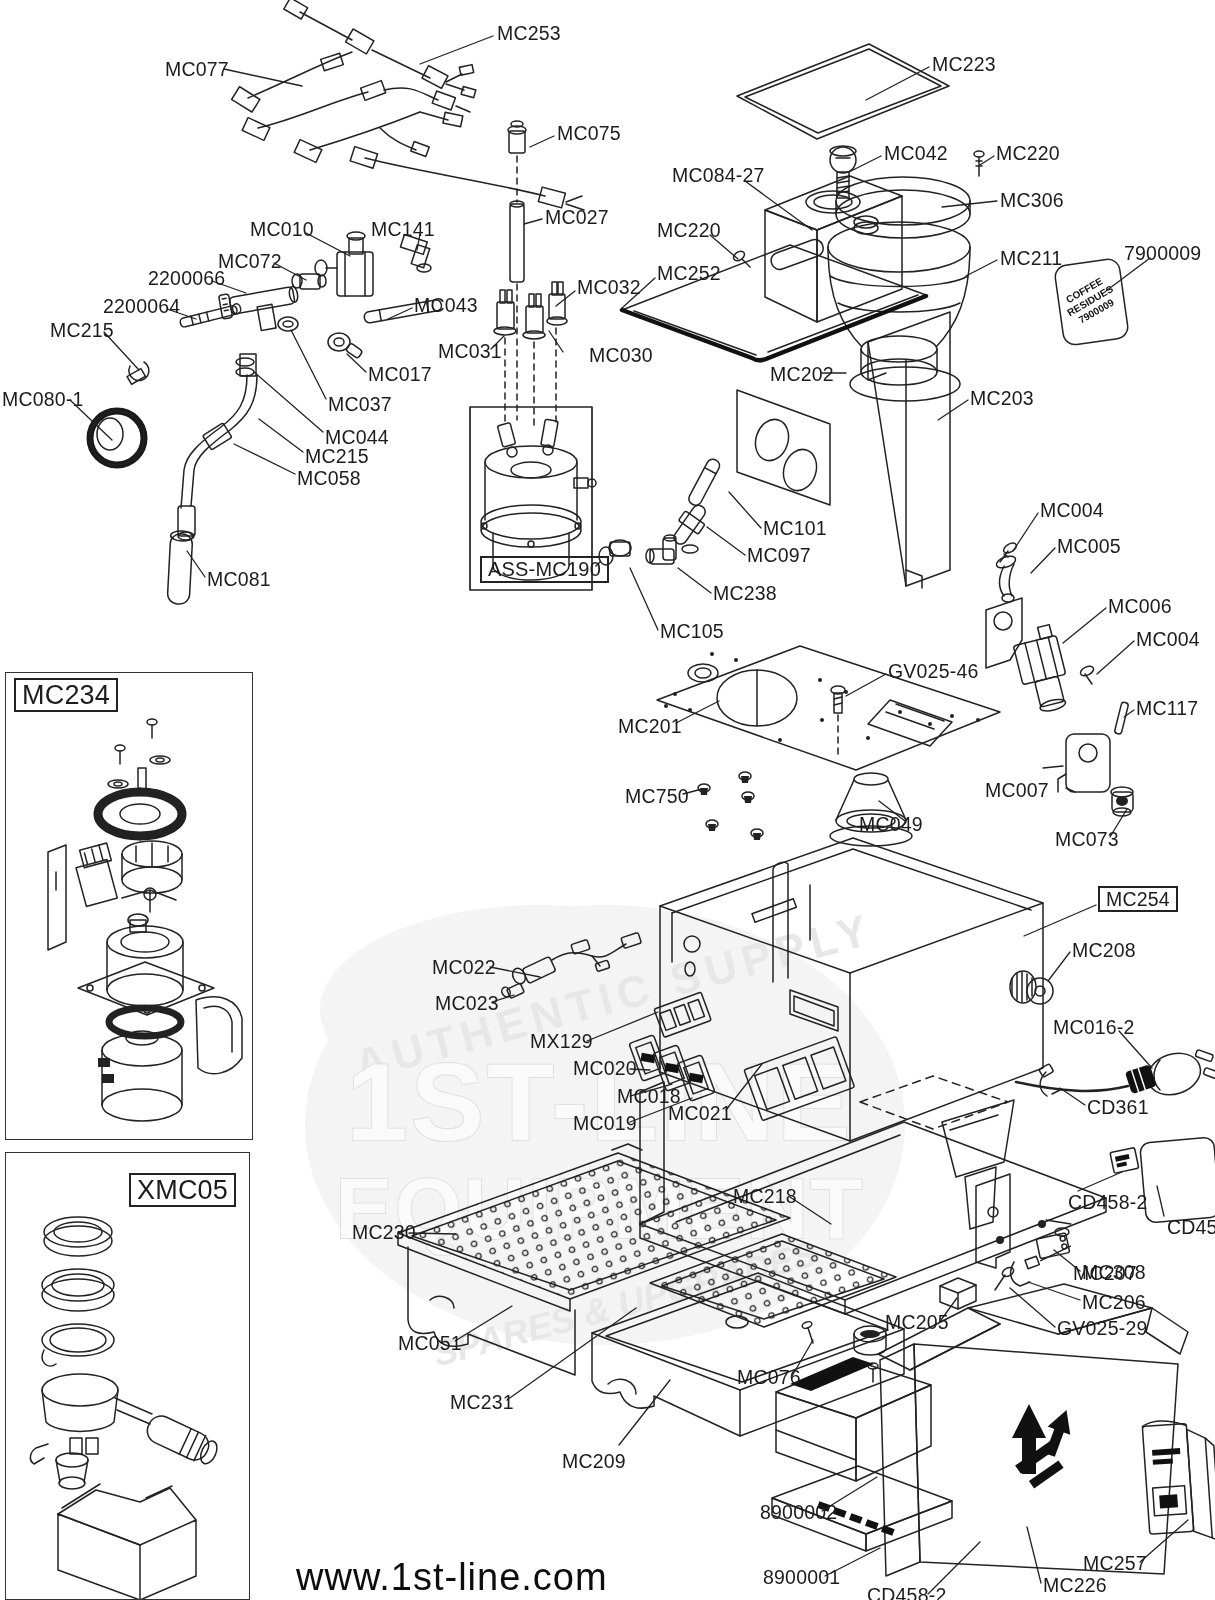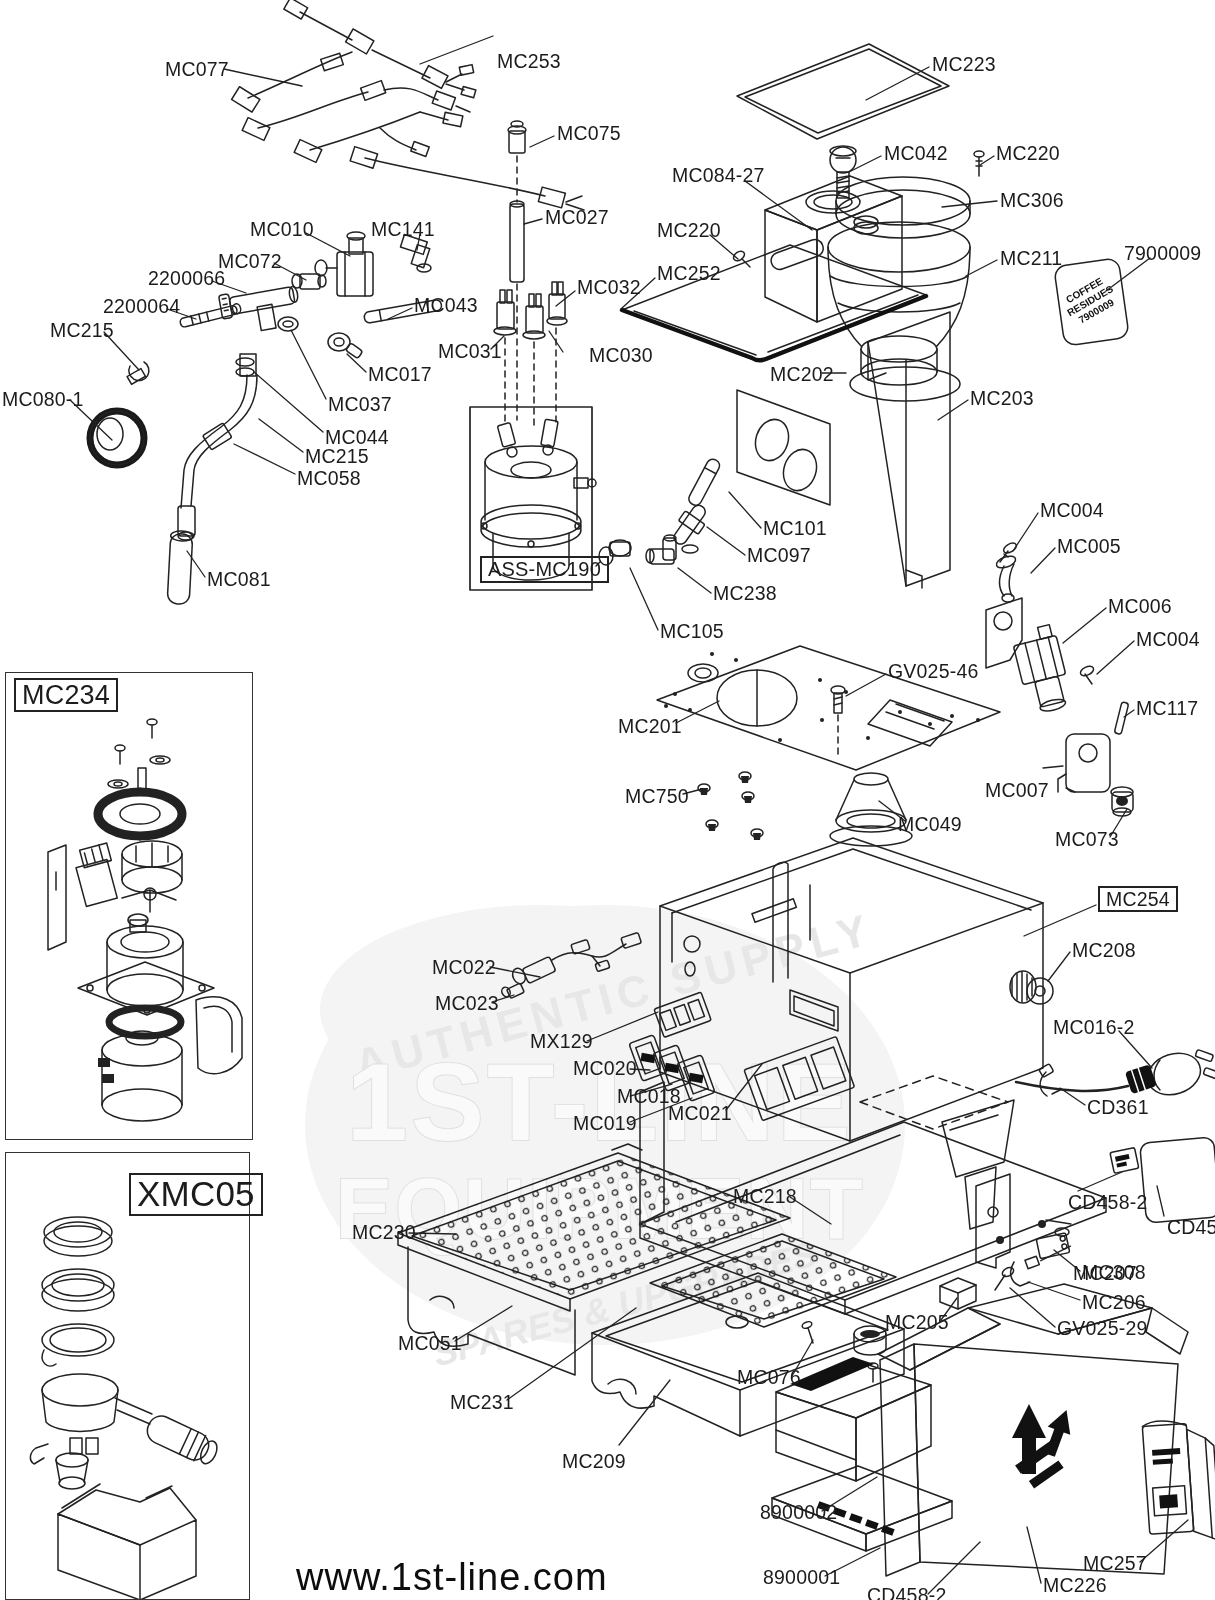--- a/index.html
+++ b/index.html
@@ -731,21 +731,21 @@
           <line x1="1140" y1="1562" x2="1188" y2="1520"></line>
         </g>
   </g>
 </svg>
 
 <div class="panel" style="left:5px;top:672px;width:246px;height:466px;"></div>
 <div class="panel" style="left:5px;top:1152px;width:243px;height:446px;"></div>
 
 <div class="site" style="left:296px;top:1556px;">www.1st-line.com</div>
 
-<div class="label" style="left: 497px; top: 23px; margin-top: 28px;">MC253</div>
+<div class="label" style="left: 497px; top: 23px;">MC253</div>
     <div class="label" style="left: 165px; top: 59px;">MC077</div>
     <div class="label" style="left: 557px; top: 123px;">MC075</div>
     <div class="label" style="left: 545px; top: 207px;">MC027</div>
     <div class="label" style="left: 932px; top: 54px;">MC223</div>
     <div class="label" style="left: 884px; top: 143px;">MC042</div>
     <div class="label" style="left: 996px; top: 143px;">MC220</div>
     <div class="label" style="left: 1000px; top: 190px;">MC306</div>
     <div class="label" style="left: 1000px; top: 248px;">MC211</div>
     <div class="label" style="left: 1124px; top: 243px;">7900009</div>
     <div class="label" style="left: 672px; top: 165px;">MC084-27</div>
@@ -778,21 +778,21 @@
     <div class="label" style="left: 1040px; top: 500px;">MC004</div>
     <div class="label" style="left: 1057px; top: 536px;">MC005</div>
     <div class="label" style="left: 1108px; top: 596px;">MC006</div>
     <div class="label" style="left: 1136px; top: 629px;">MC004</div>
     <div class="label" style="left: 1136px; top: 698px;">MC117</div>
     <div class="label" style="left: 985px; top: 780px;">MC007</div>
     <div class="label" style="left: 1055px; top: 829px;">MC073</div>
     <div class="label" style="left: 888px; top: 661px;">GV025-46</div>
     <div class="label" style="left: 618px; top: 716px;">MC201</div>
     <div class="label" style="left: 625px; top: 786px;">MC750</div>
-    <div class="label" style="left: 898px; top: 814px; text-align: right;">MC049</div>
+    <div class="label" style="left: 859px; top: 814px; text-align: right;">MC049</div>
     <div class="label boxed" style="left: 1098px; top: 886px;">MC254</div>
     <div class="label" style="left: 1072px; top: 940px;">MC208</div>
     <div class="label" style="left: 432px; top: 957px;">MC022</div>
     <div class="label" style="left: 435px; top: 993px;">MC023</div>
     <div class="label" style="left: 530px; top: 1031px;">MX129</div>
     <div class="label" style="left: 573px; top: 1058px;">MC020</div>
     <div class="label" style="left: 573px; top: 1086px; margin-left: 44px;">MC018</div>
     <div class="label" style="left: 573px; top: 1113px;">MC019</div>
     <div class="label" style="left: 668px; top: 1103px;">MC021</div>
     <div class="label" style="left: 1053px; top: 1017px;">MC016-2</div>
@@ -809,14 +809,14 @@
     <div class="label" style="left: 885px; top: 1312px;">MC205</div>
     <div class="label" style="left: 1082px; top: 1262px;">MC308</div>
     <div class="label" style="left: 1082px; top: 1292px;">MC206</div>
     <div class="label" style="left: 1057px; top: 1318px;">GV025-29</div>
     <div class="label" style="left: 760px; top: 1502px;">8900002</div>
     <div class="label" style="left: 763px; top: 1567px;">8900001</div>
     <div class="label" style="left: 867px; top: 1585px;">CD458-2</div>
     <div class="label" style="left: 1043px; top: 1575px;">MC226</div>
     <div class="label" style="left: 1083px; top: 1553px;">MC257</div>
     <div class="label boxed" style="left: 14px; top: 678px; font-size: 27px;">MC234</div>
-    <div class="label boxed" style="left: 129px; top: 1173px; font-size: 35px;">XMC05</div>
+    <div class="label boxed" style="left: 129px; top: 1173px; font-size: 27px;">XMC05</div>
   </div>
 
 </body></html>

